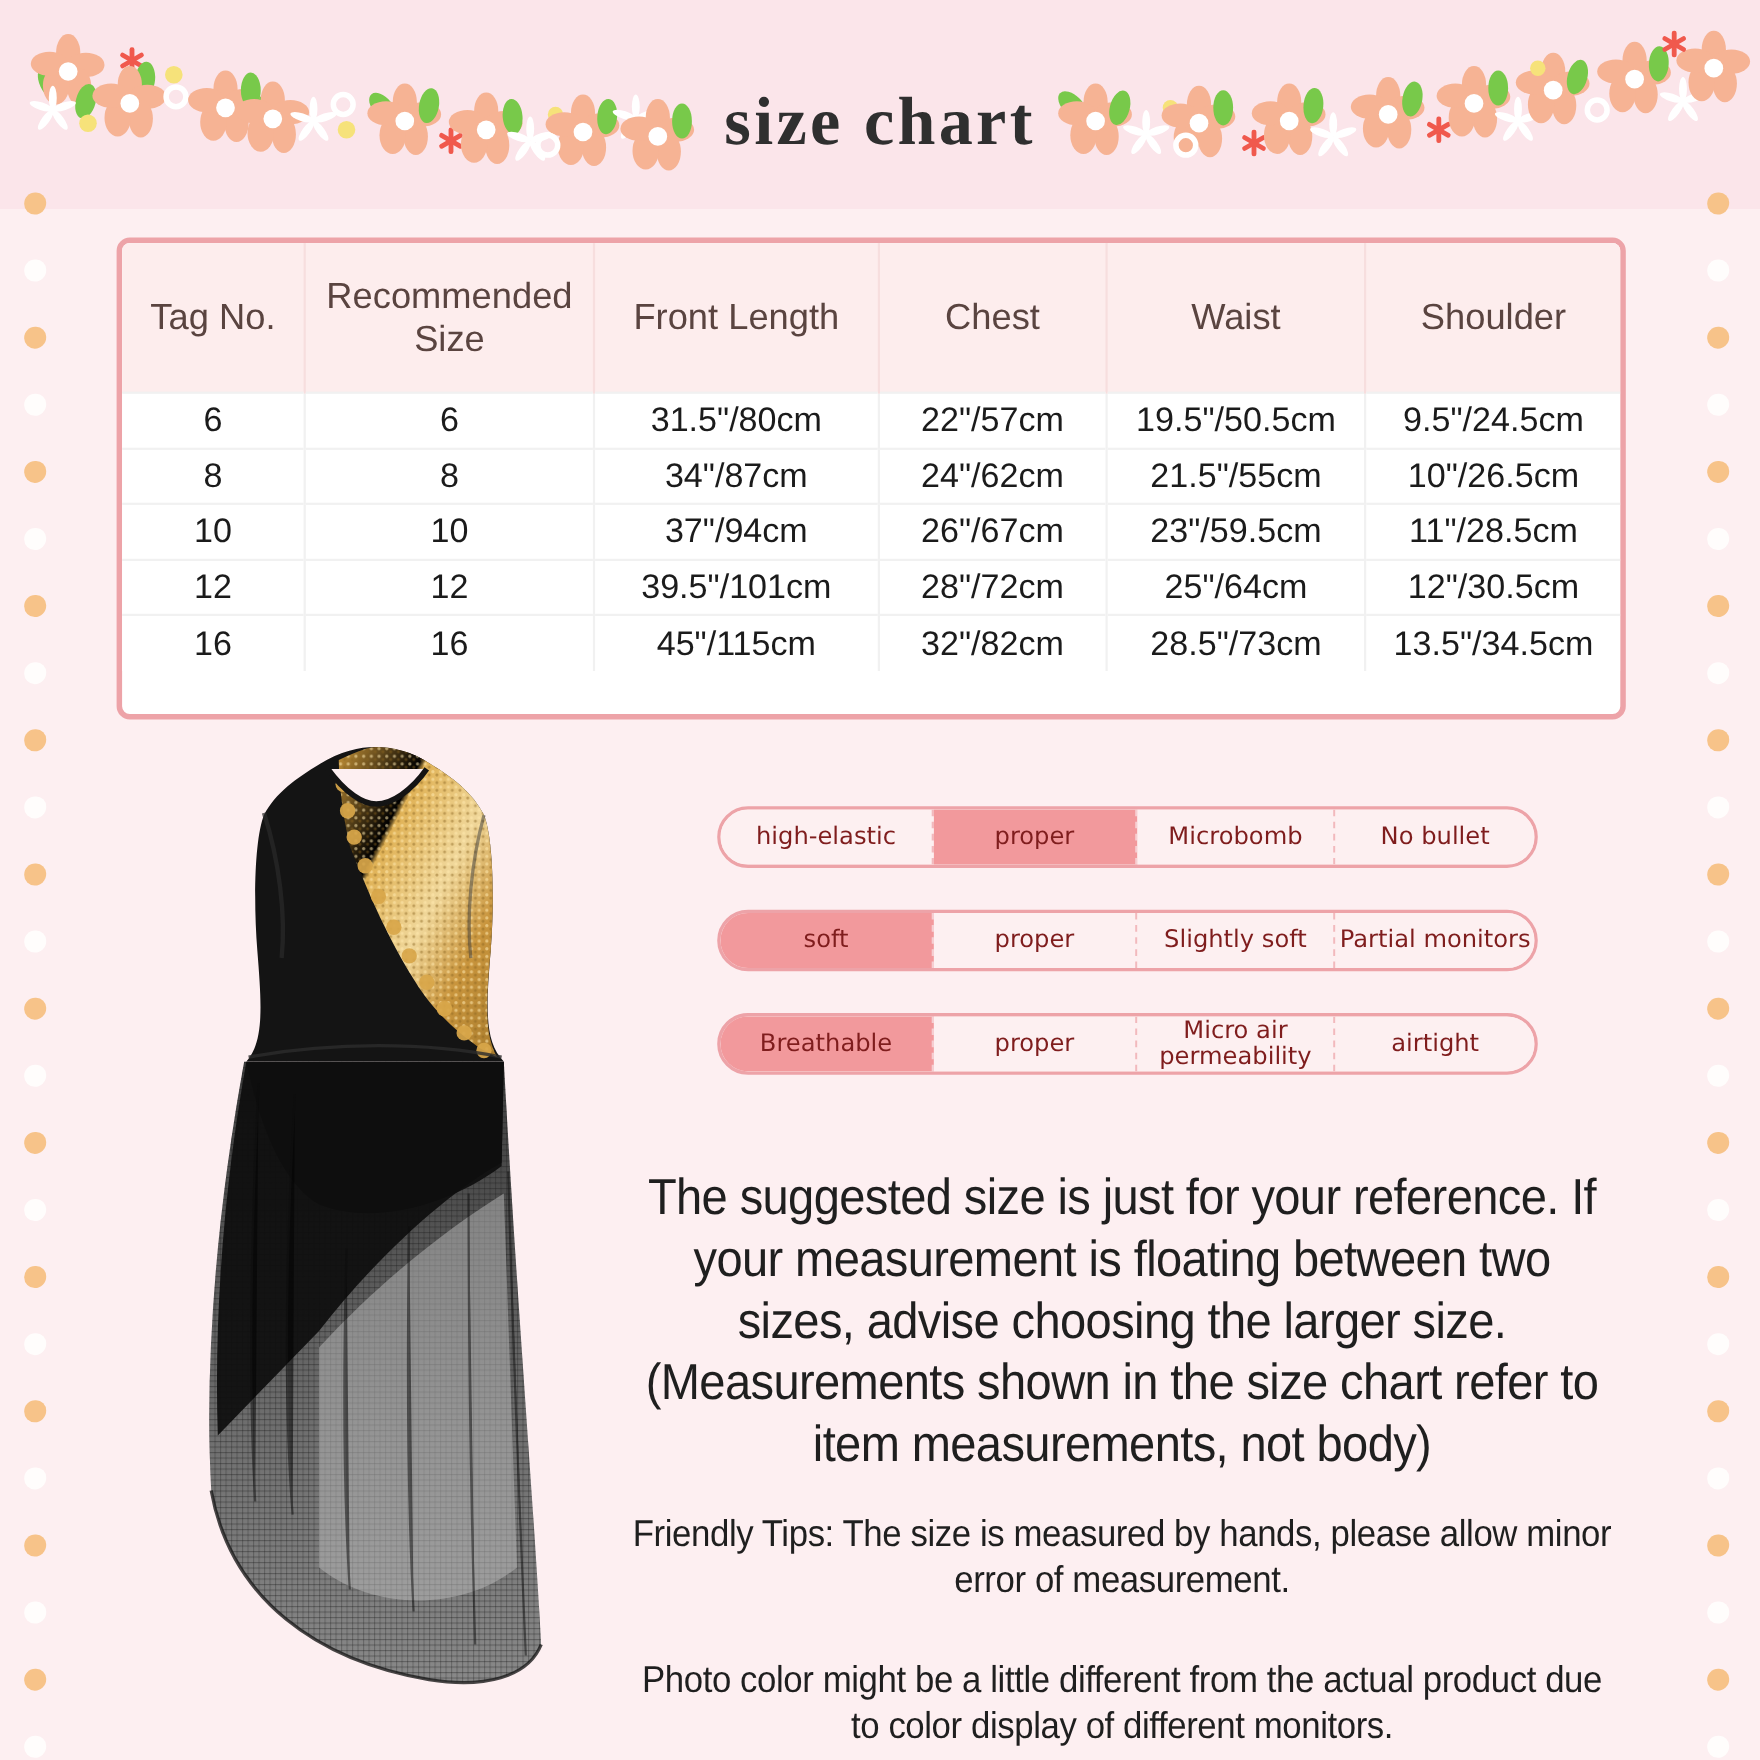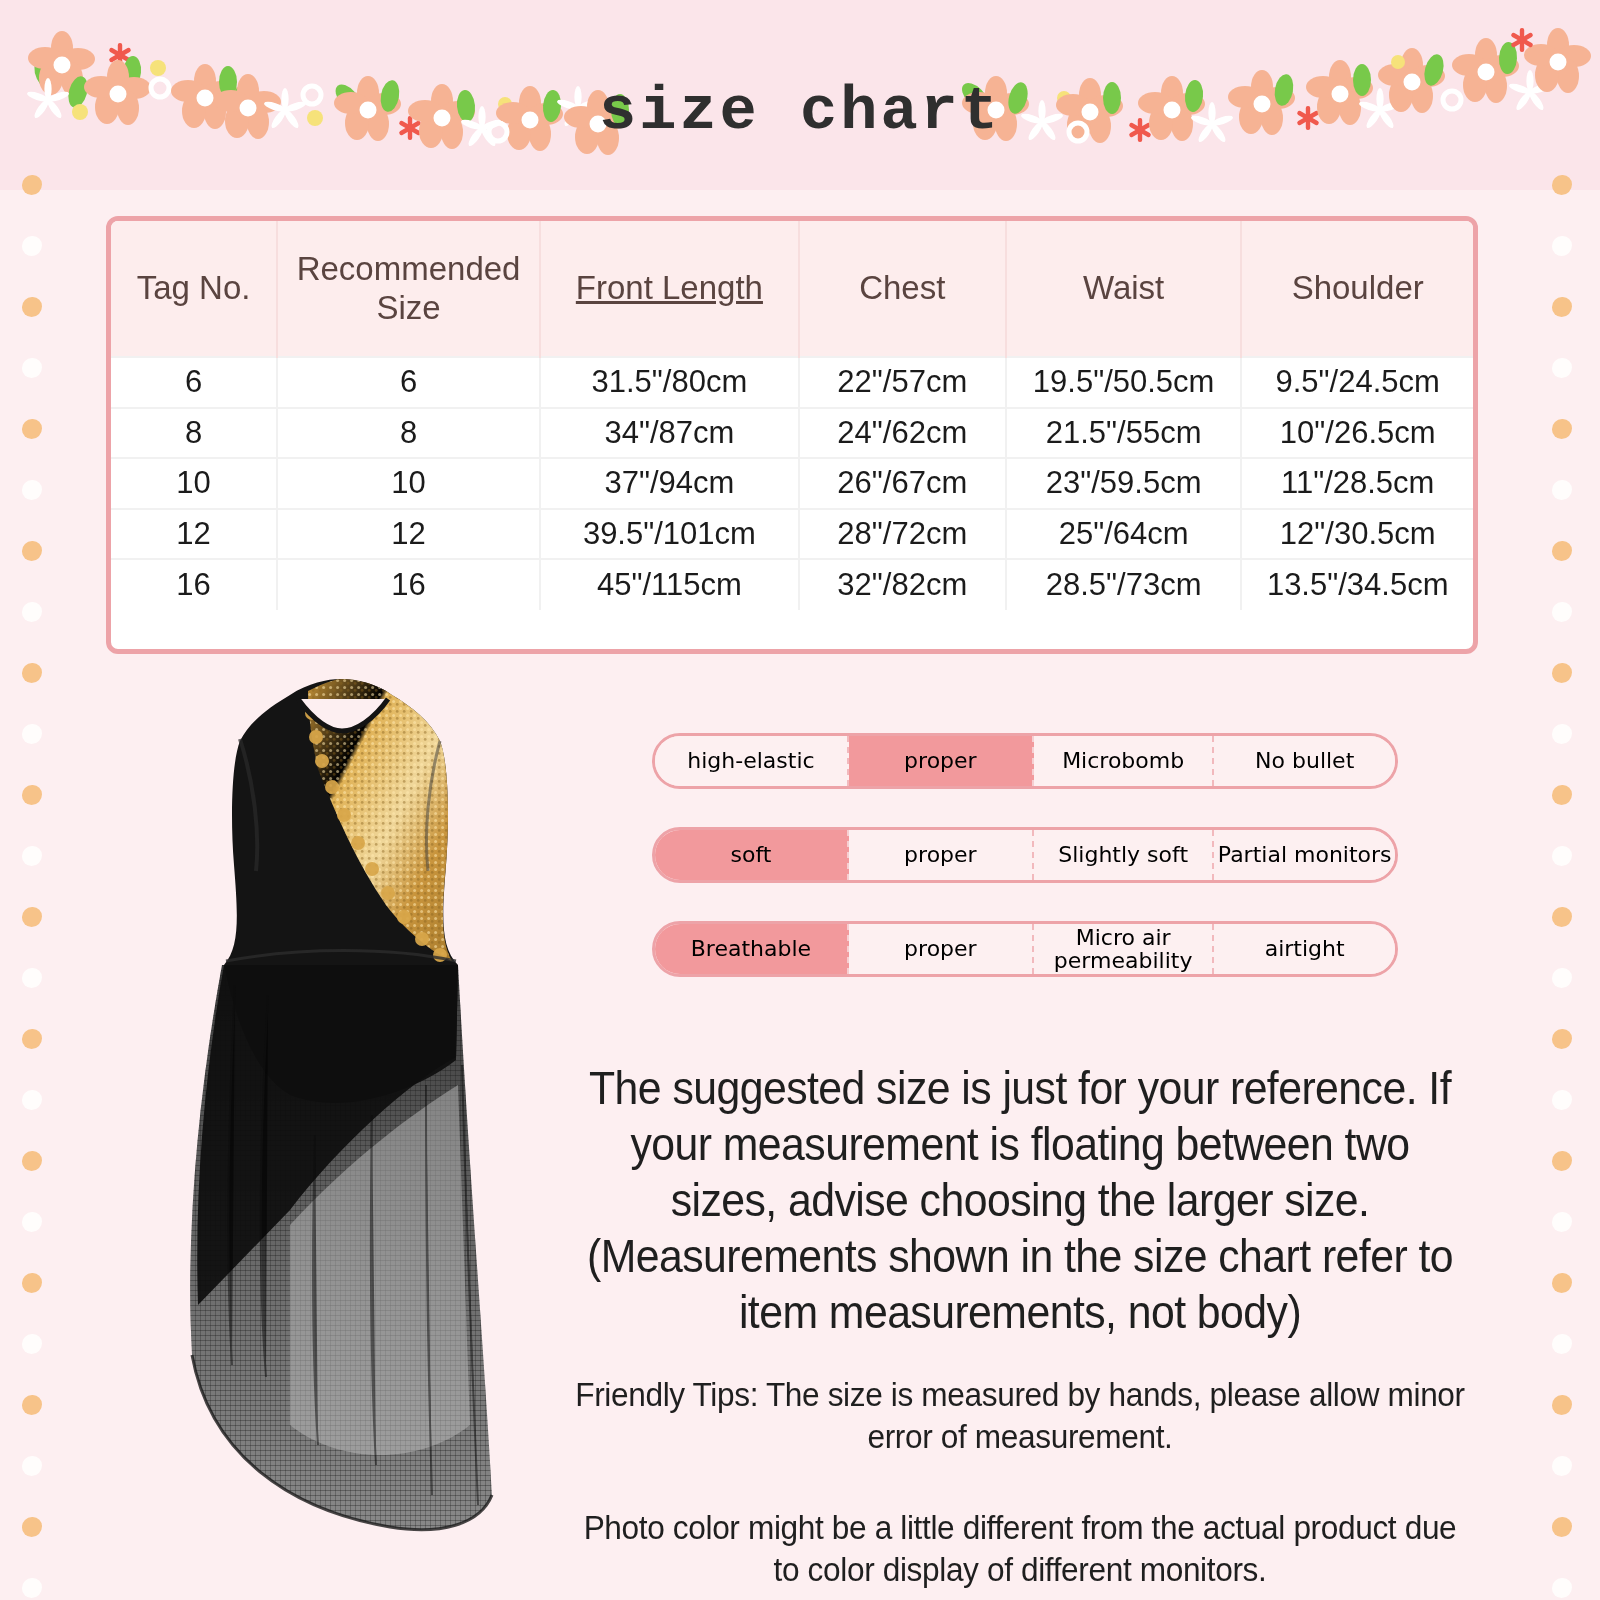--- a/index.html
+++ b/index.html
@@ -22,21 +22,21 @@
     background: #fbe5ea;
     overflow: hidden;
   }
   #floral-svg { position: absolute; left: 0; top: 0; }
 
   #page-title {
     position: absolute;
     left: 0; top: 76px;
     width: 1600px;
     text-align: center;
-    font-family: Liberation Mono, monospace;
+    font-family: Liberation Serif, serif;
     font-weight: bold;
     font-size: 62px;
     letter-spacing: 3px;
     color: #2f2f2f;
     z-index: 5;
   }
 
   
   .dot-rail { position: absolute; top: 175px; width: 26px; height: 1420px; }
   #dot-rail-left  { left: 22px; }
@@ -90,21 +90,21 @@
     border: 3px solid #eda3a8;
     border-radius: 28px;
     background: #fdeaec;
     overflow: hidden;
   }
   .pill-seg {
     display: flex; align-items: center; justify-content: center;
     text-align: center;
     font-family: "DejaVu Sans", sans-serif;
     font-size: 22px;
-    color: #000000;
+    color: #7f1d1d;
     line-height: 1.05;
     border-right: 2px dashed #f2b9bd;
     padding: 0 3px;
   }
   .pill-seg:last-child { border-right: none; }
   .pill-seg.w1 { width: 26.2%; }
   .pill-seg.w2 { width: 25.0%; }
   .pill-seg.w3 { width: 24.4%; }
   .pill-seg.w4 { width: 24.4%; text-align: right; }
   .pill-seg.active { background: #f2999c; border-right-color: #f6cfd2; }
@@ -295,21 +295,21 @@
       <div class="dot orange"></div>
       <div class="dot white"></div>
     </div>
 
   <div id="size-table">
     <table>
       <thead>
         <tr id="thead-row">
             <th style="width: 12.2%;">Tag No.</th>
             <th style="width: 19.3%;">Recommended Size</th>
-            <th style="width: 19%; text-decoration: underline;">Front Length</th>
+            <th style="width: 19%;">Front Length</th>
             <th style="width: 15.2%;">Chest</th>
             <th style="width: 17.3%; margin-left: 20px;">Waist</th>
             <th style="width: 17%;">Shoulder</th>
           </tr>
       </thead>
       <tbody id="tbody-rows">
           <tr>
             <td>6</td>
             <td>6</td>
             <td>31.5"/80cm</td>

